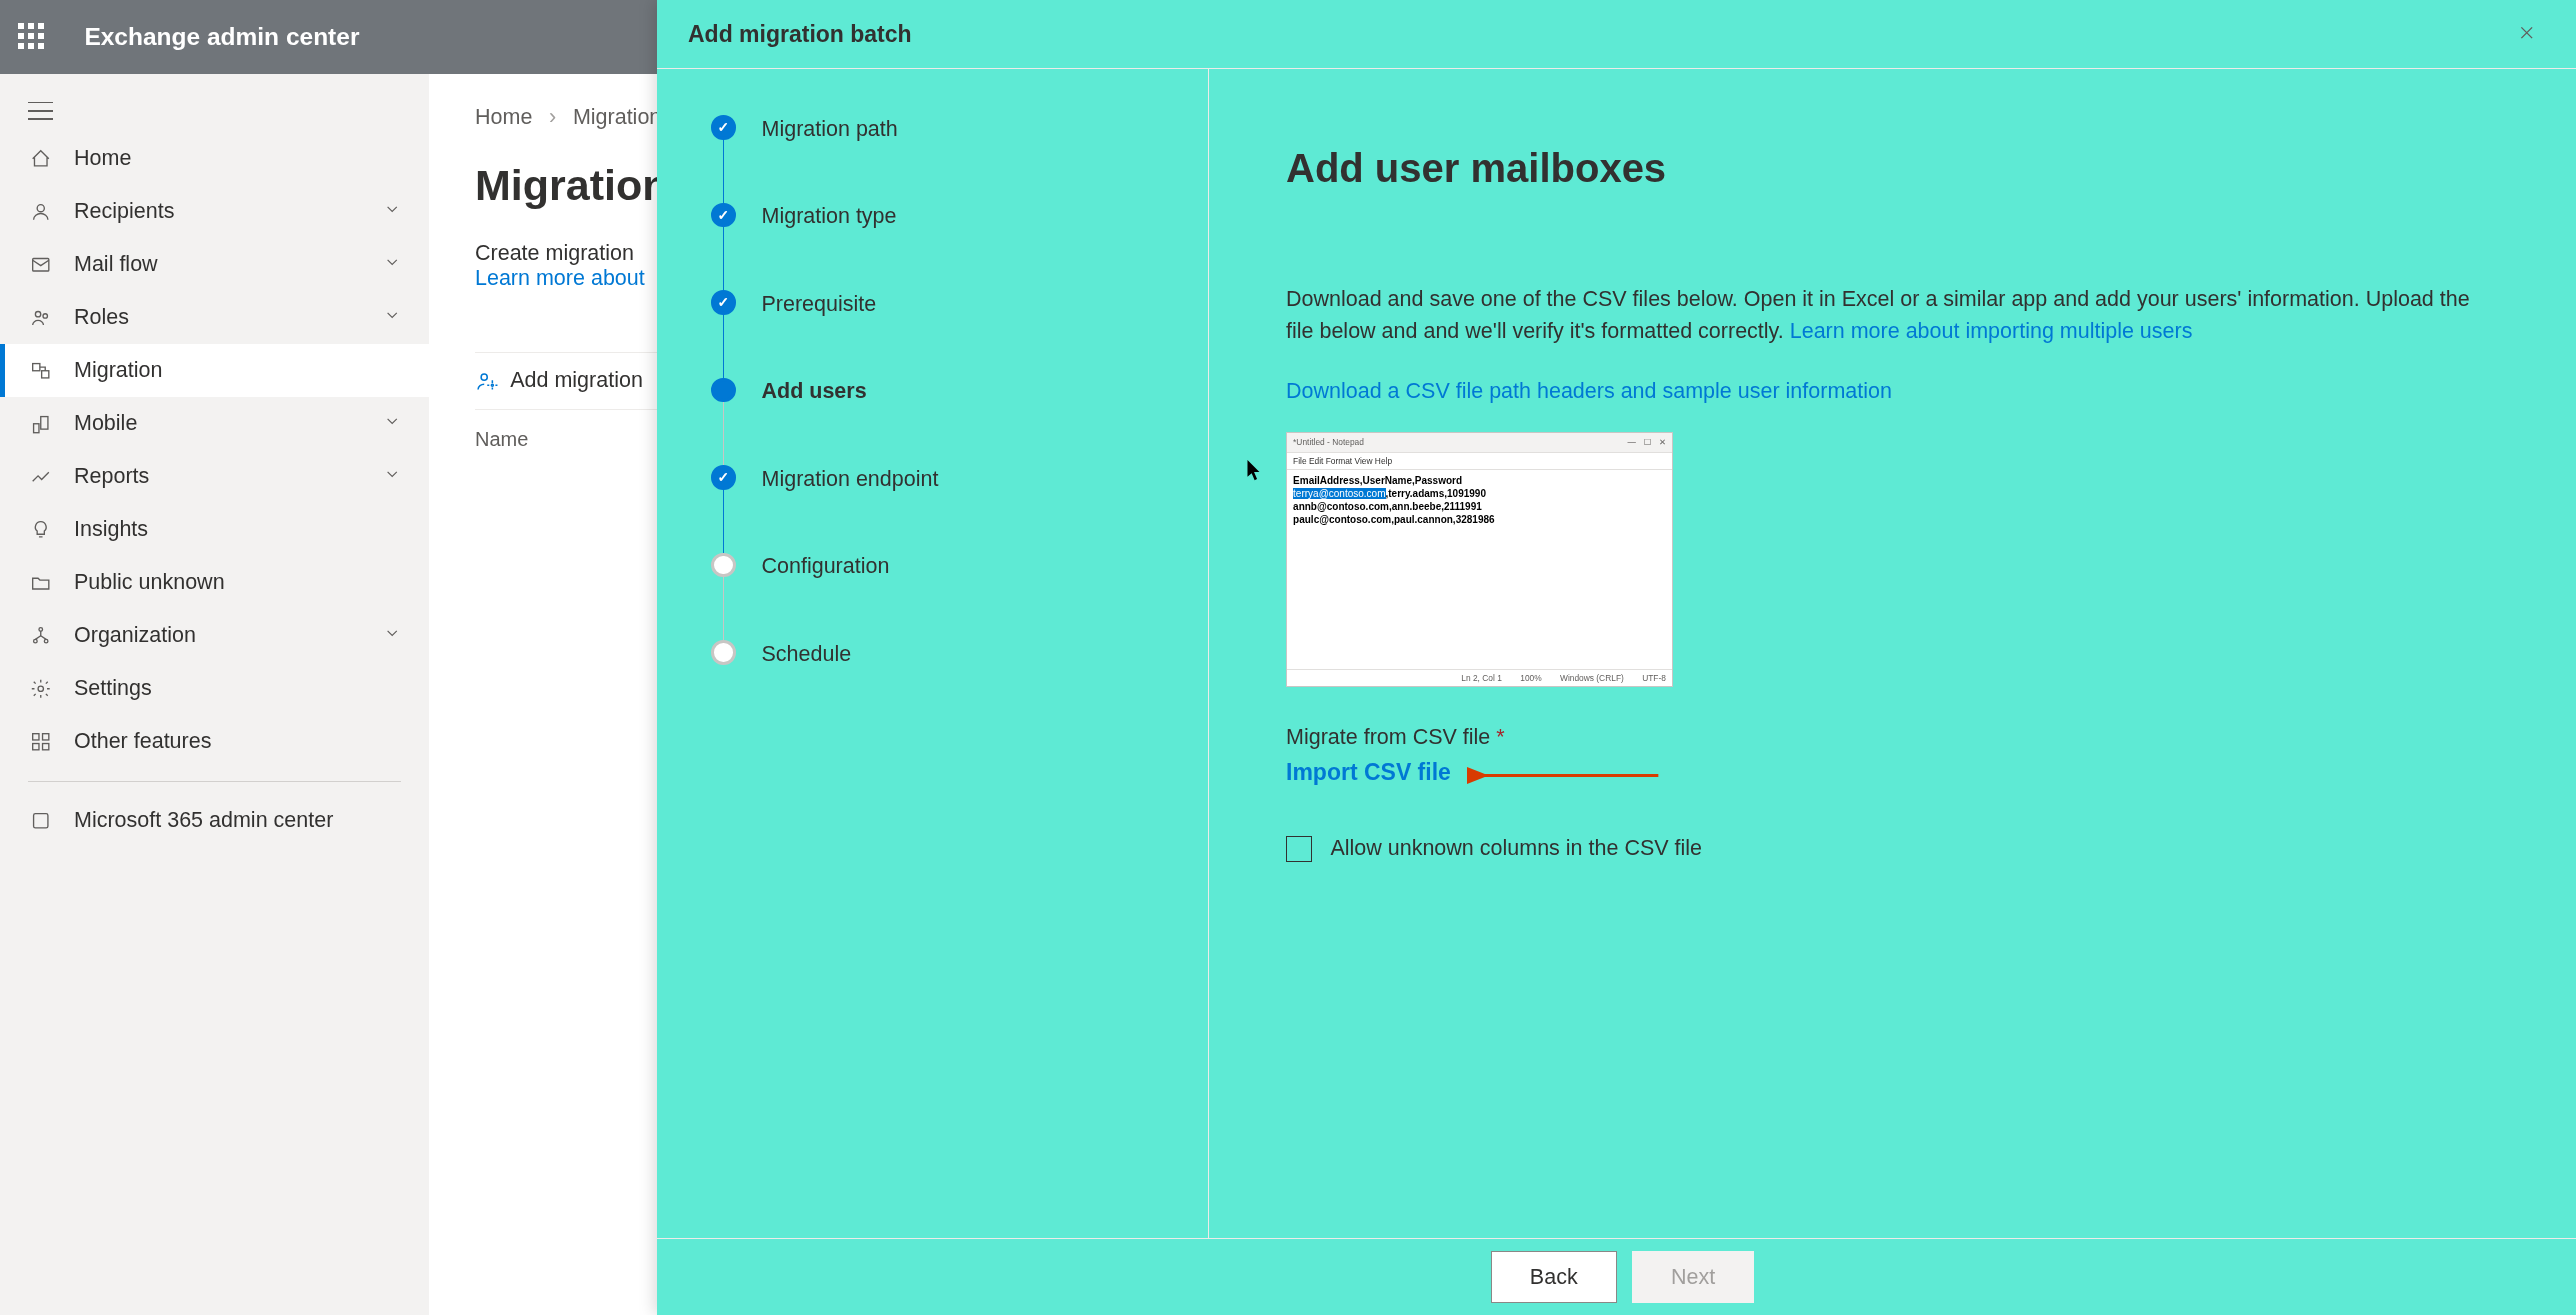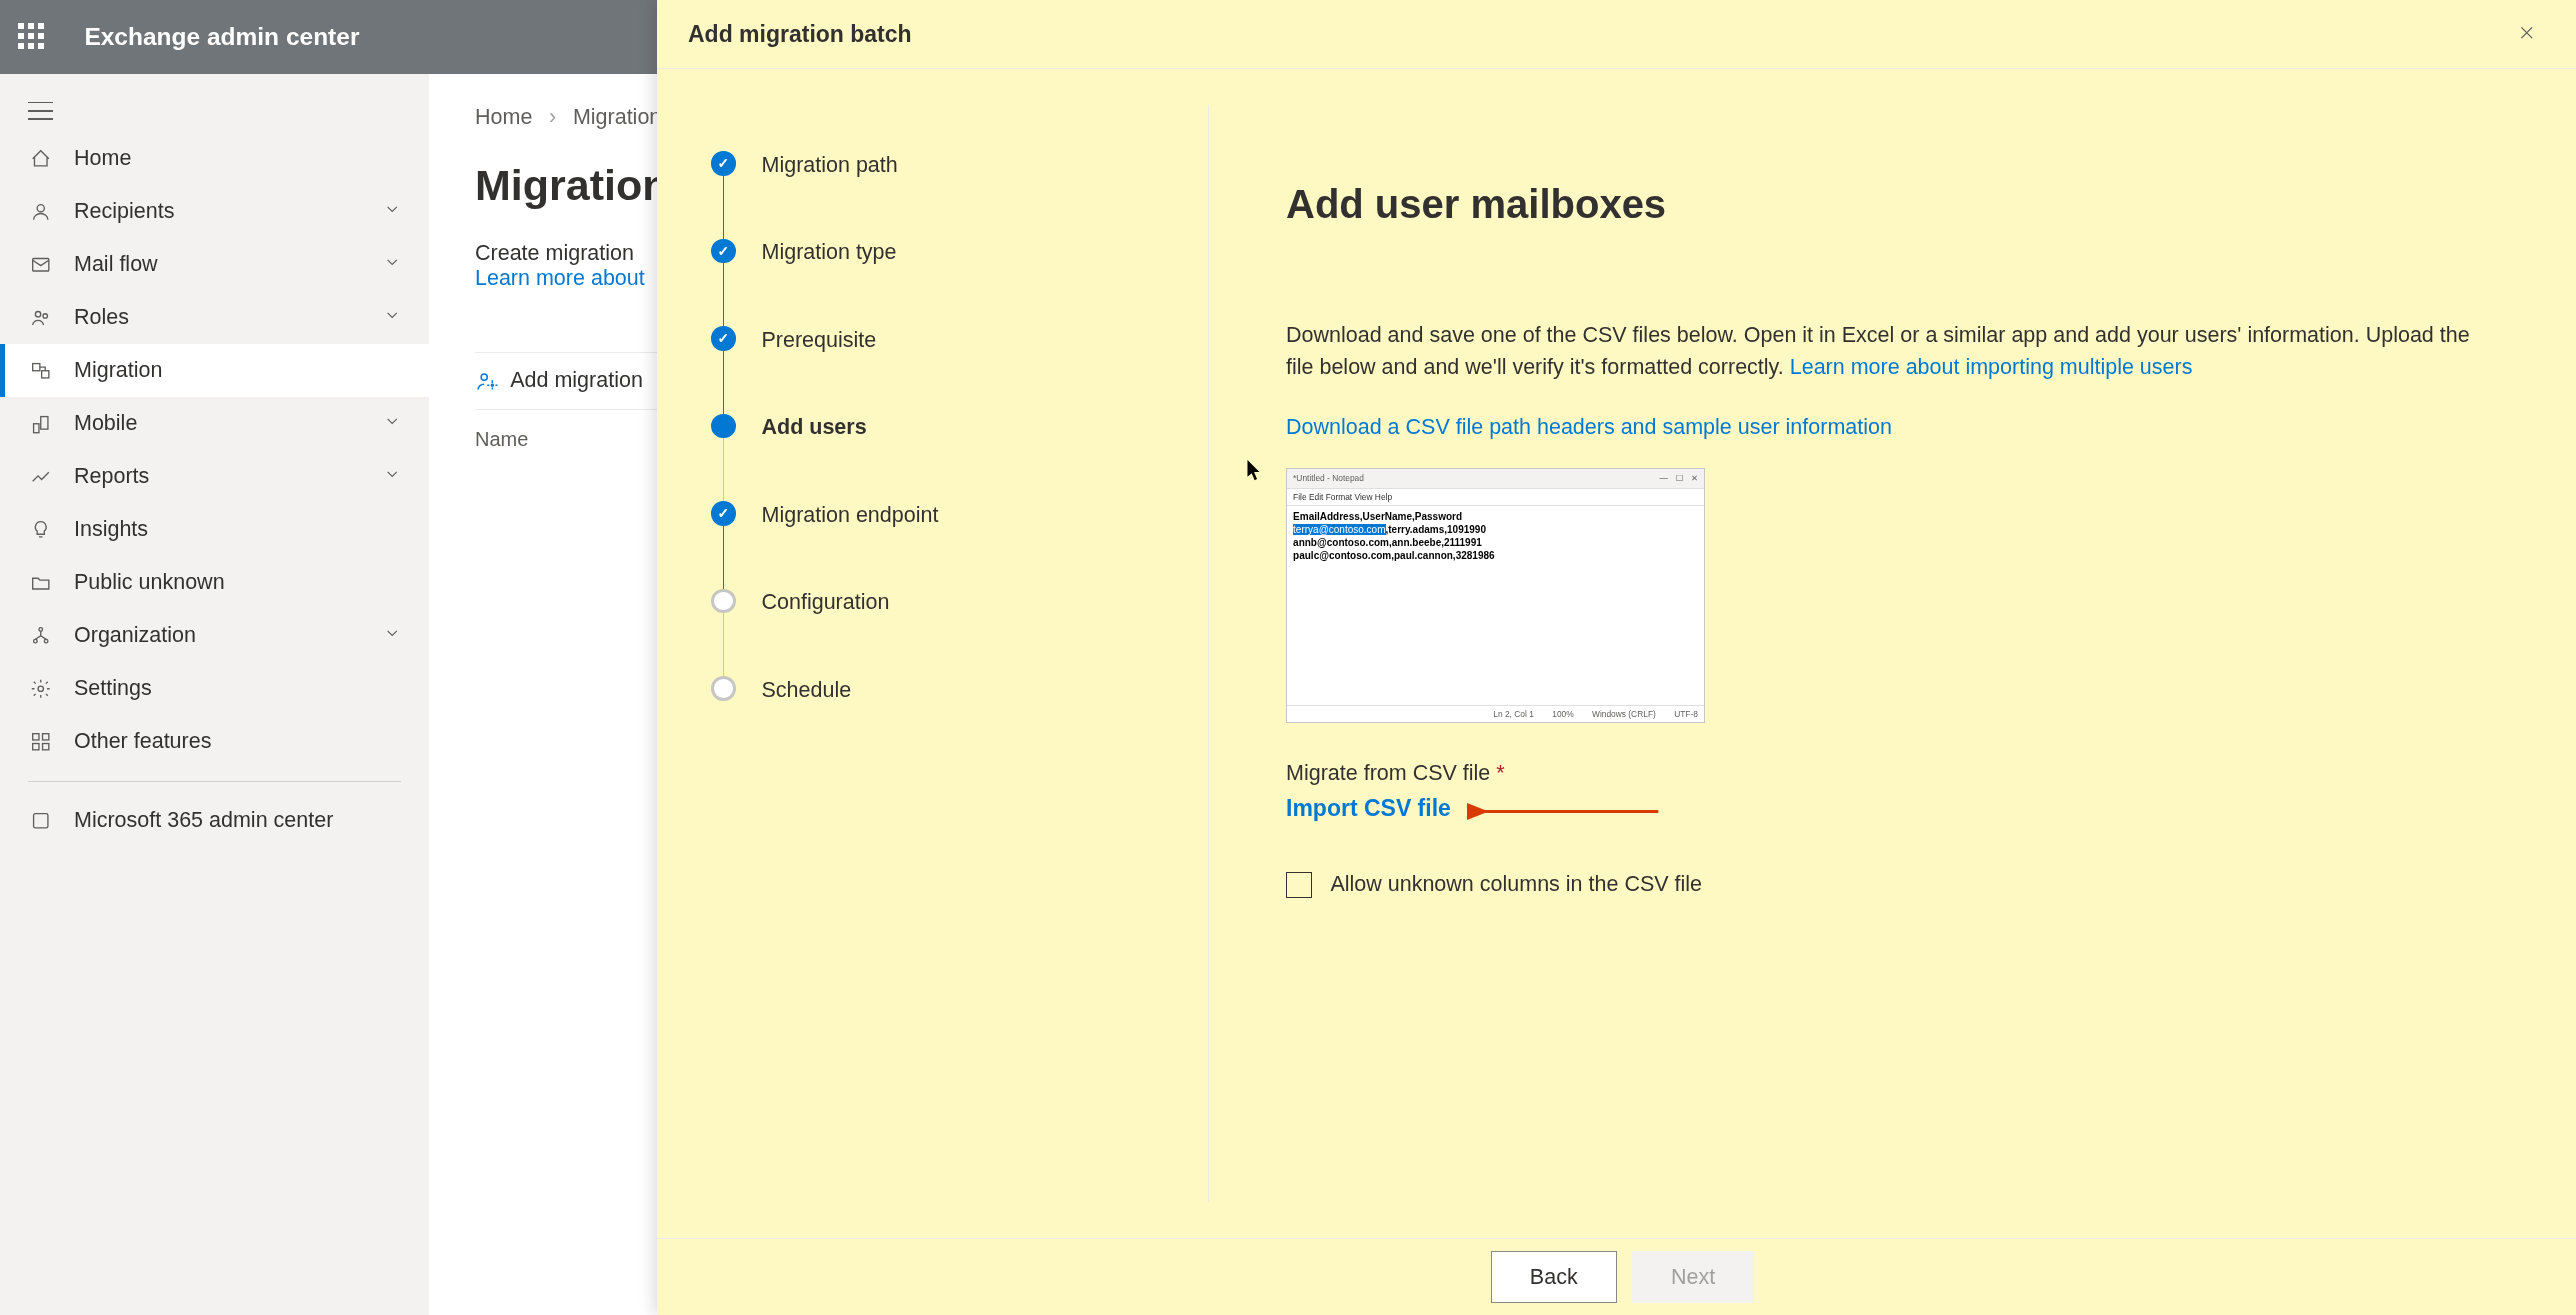--- a/index.html
+++ b/index.html
@@ -166,25 +166,24 @@
       right: 0;
       display: flex;
     }
     .overlay-dim {
       width: 657px;
       background: rgba(0,0,0,0.0);
       pointer-events: none;
     }
     .panel {
       flex: 1;
-      background: #fef9c3;
+      background: #5eead4;
       display: flex;
       flex-direction: column;
       box-shadow: -3.1px 0 15.3px rgba(0,0,0,0.15);
-      gap: 36px;
     }
     .panel-header {
       height: 69px;
       display: flex;
       align-items: center;
       padding: 0 31px;
       border-bottom: 0.8px solid #edebe9;
     }
     .panel-header-title {
       font-size: 23px;
@@ -291,21 +290,21 @@
       display: inline;
     }
     .wizard-link-block {
       color: #0078d4;
       cursor: pointer;
       font-size: 21.5px;
       display: block;
       margin-bottom: 28px;
     }
     .csv-preview {
-      width: 419px;
+      width: 387px;
       border: 0.8px solid #c8c6c4;
       background: #fff;
       margin-bottom: 38px;
       font-family: "Consolas", monospace;
     }
     .csv-preview-titlebar {
       height: 20px;
       background: #f3f2f1;
       display: flex;
       align-items: center;

